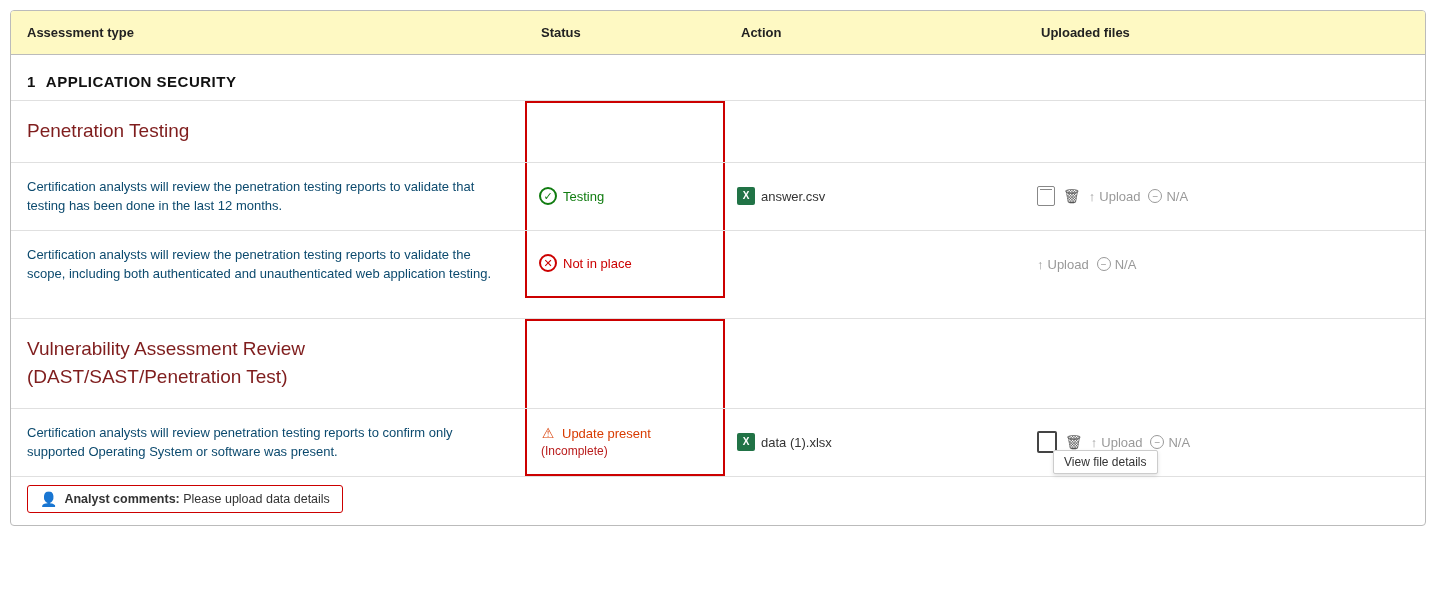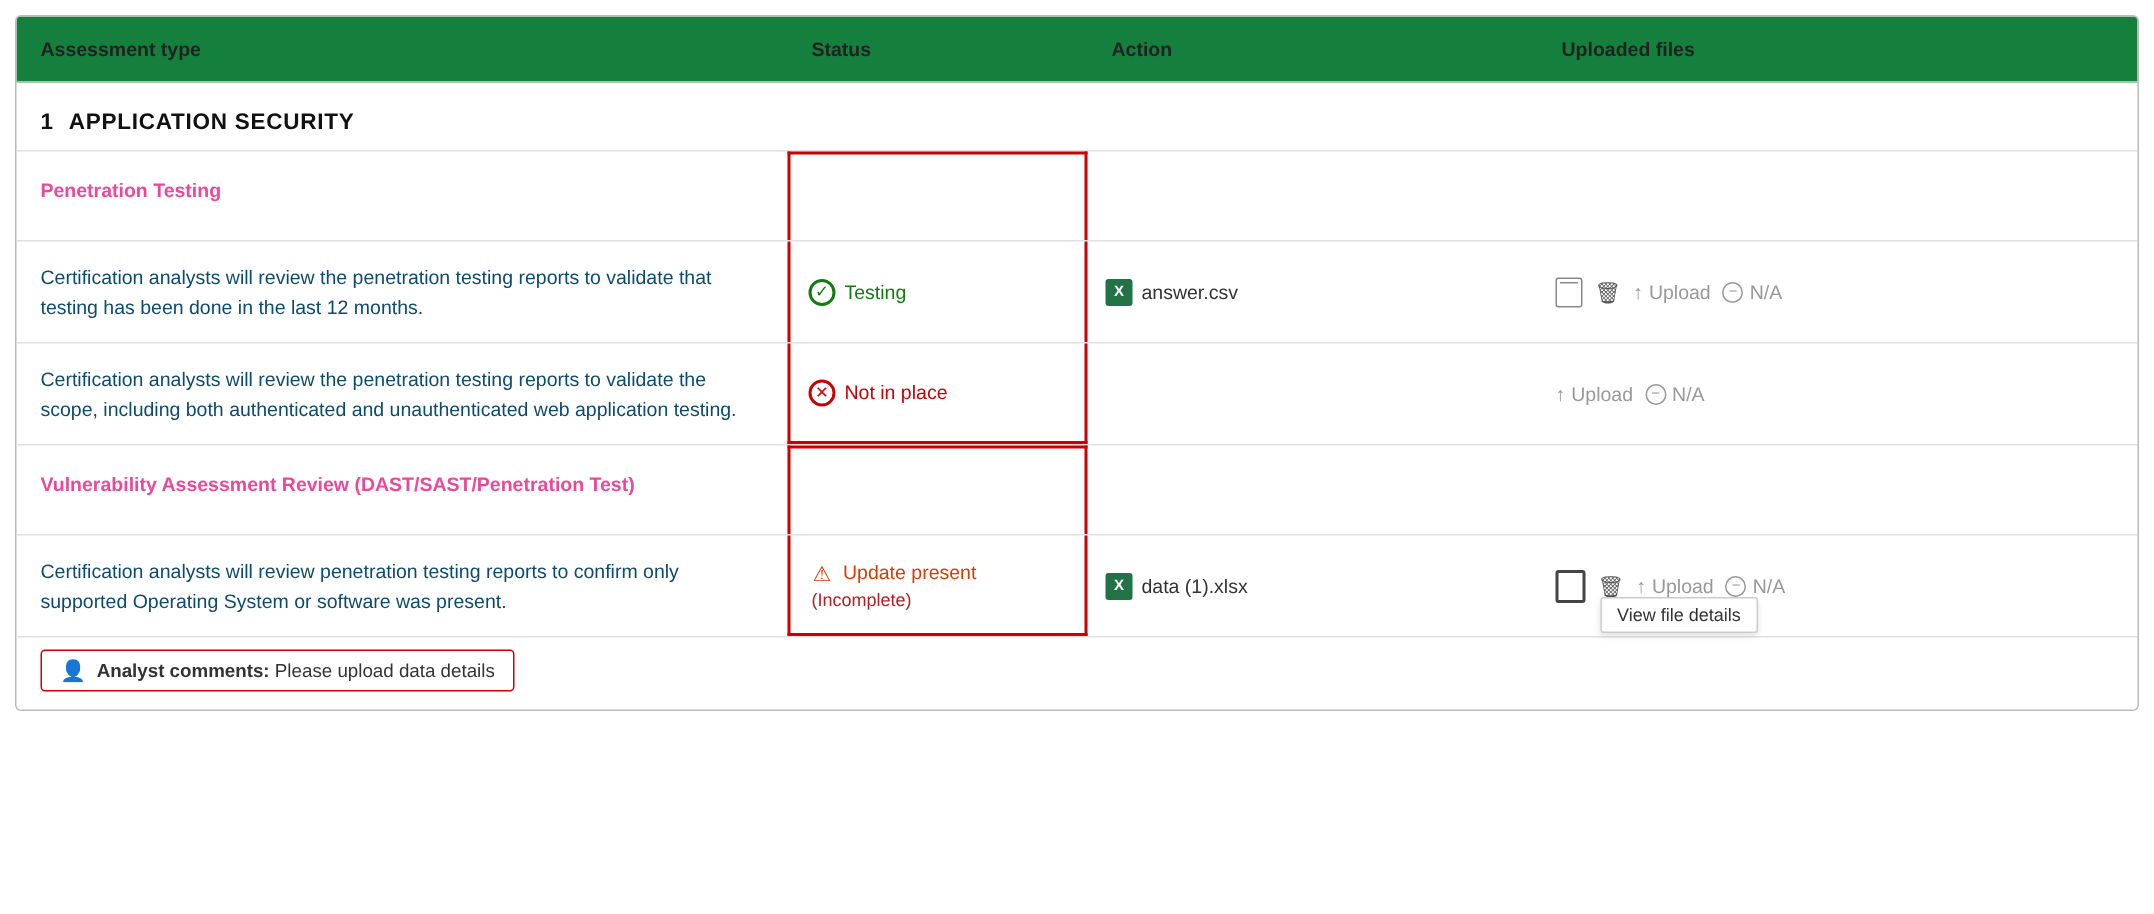--- a/index.html
+++ b/index.html
@@ -12,21 +12,21 @@
     .outer-border {
       border: 1.5px solid #bbb;
       border-radius: 4px;
       margin: 10px;
       overflow: hidden;
     }
     .table-header {
       display: grid;
       grid-template-columns: 1fr 200px 300px 400px;
       border-bottom: 1.5px solid #bbb;
-      background: #15803d;
+      background: #fef9c3;
       padding: 0;
     }
     .table-header .col-header {
       padding: 14px 16px;
       font-weight: 600;
       font-size: 13px;
       color: #222;
     }
     .section-title {
       display: flex;
@@ -48,25 +48,25 @@
       align-items: stretch;
       min-height: 60px;
     }
     .row-description {
       padding: 14px 16px;
       font-size: 13px;
       color: #0c4a6e;
       line-height: 1.5;
     }
     .row-description.bold-title {
-      font-weight: 700;
-      font-size: 13px;
+      font-weight: 400;
+      font-size: 19px;
       padding-top: 16px;
       padding-bottom: 16px;
-      color: #ec4899;
+      color: #7f1d1d;
       border-bottom: none;
     }
     .status-cell {
       padding: 14px 12px;
       display: flex;
       align-items: center;
       font-size: 13px;
     }
     .status-approved {
       color: #107c10;
@@ -123,21 +123,21 @@
     }
     .action-na {
       display: flex;
       align-items: center;
       gap: 4px;
       color: #999;
     }
     .view-file-tooltip {
       position: absolute;
       bottom: 2px;
-      left: 42px;
+      left: 28px;
       background: #fff;
       border: 1px solid #ccc;
       padding: 4px 10px;
       font-size: 12px;
       color: #333;
       white-space: nowrap;
       box-shadow: 0 2px 4px rgba(0,0,0,0.12);
       border-radius: 2px;
       z-index: 10;
     }
@@ -330,21 +330,21 @@
         <span class="upload-arrow">↑</span>
         <span>Upload</span>
       </span>
       <span class="action-na">
         <span class="minus-circle">−</span>
         <span>N/A</span>
       </span>
     </div>
   </div>
 
-  <div class="row" style="align-items:stretch;">
+  <div class="row" style="align-items:stretch;margin-top:20px;">
     <div class="row-description bold-title">
       <span>Vulnerability Assessment Review (DAST/SAST/Penetration Test)</span>
     </div>
     <div style="border-left:2.5px solid #cc0000; border-right:2.5px solid #cc0000; border-top:2.5px solid #cc0000;"></div>
     <div></div>
     <div></div>
   </div>
 
   <div class="row" style="align-items:stretch;">
     <div class="row-description">

